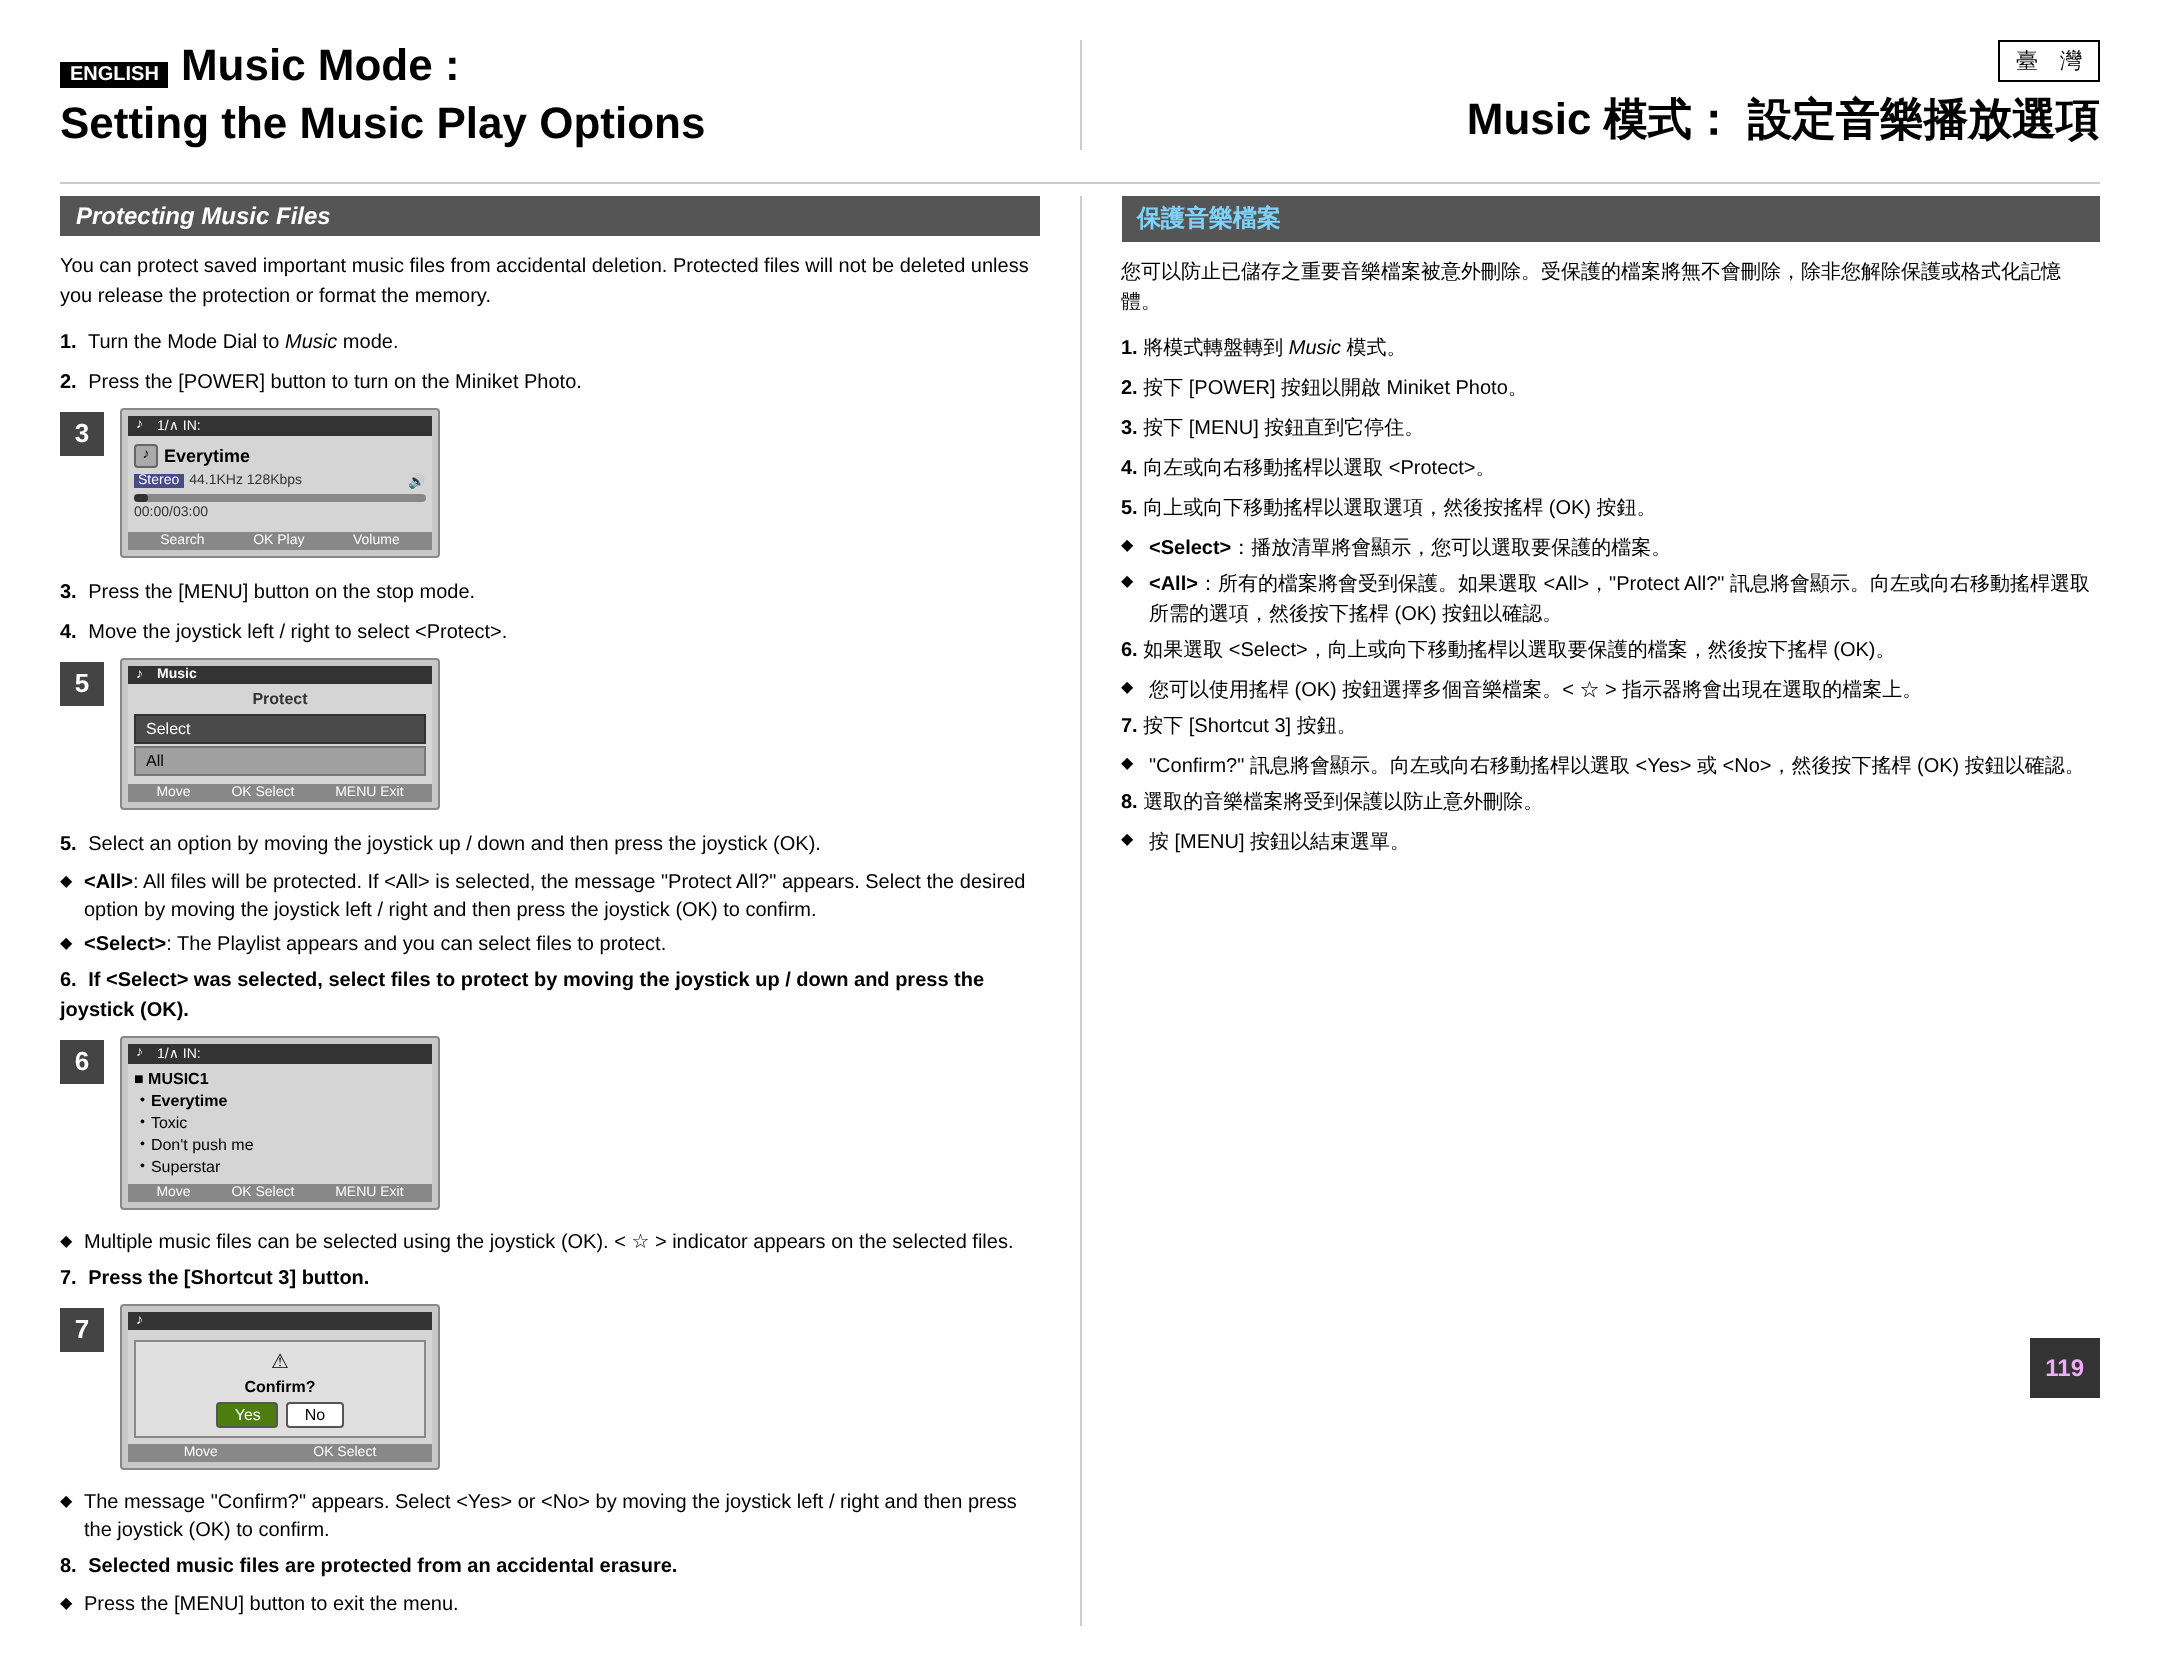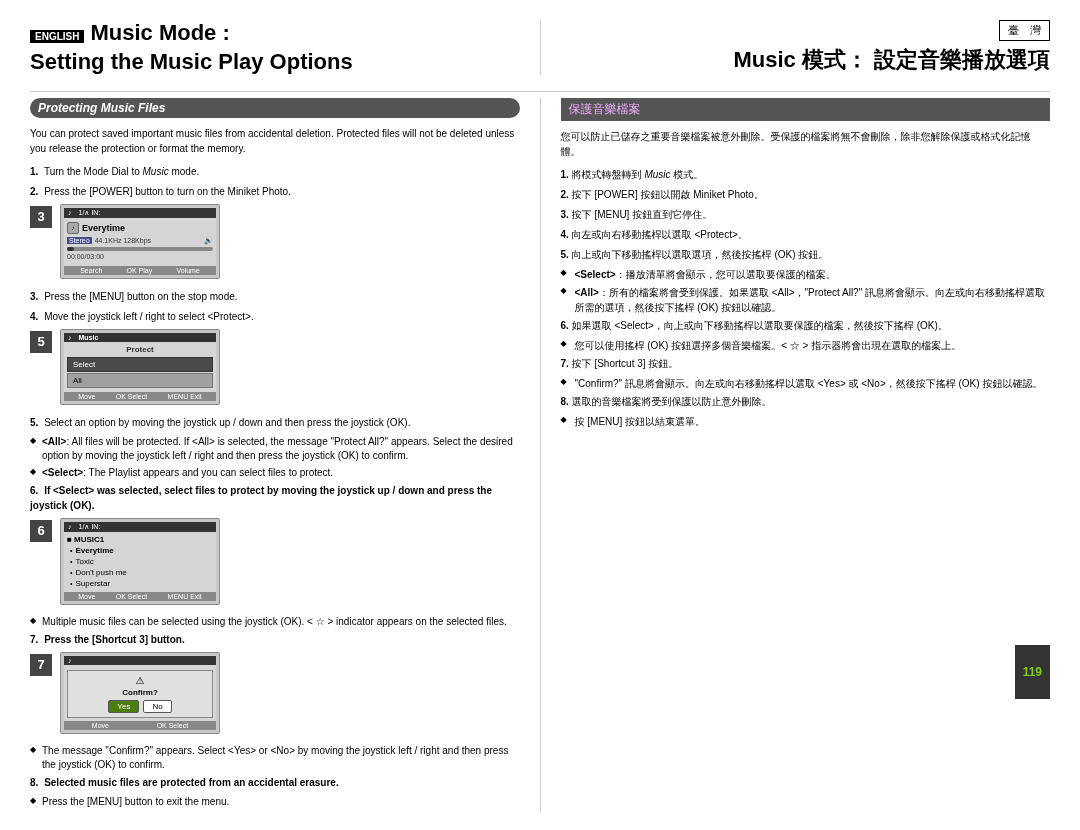--- a/index.html
+++ b/index.html
@@ -89,27 +89,26 @@
     }
     
     .section-title {
       background: #555;
       color: #fff;
       font-size: 12px;
       font-weight: bold;
       font-style: italic;
       padding: 3px 8px;
       margin-bottom: 8px;
-      border-radius: 10px;
     }
     .section-title-zh {
       background: #555;
-      color: #f0abfc;
+      color: #7dd3fc;
       font-size: 12px;
-      font-weight: normal;
+      font-weight: bold;
       padding: 3px 8px;
       margin-bottom: 8px;
     }
     
     .intro-text {
       font-size: 10px;
       line-height: 1.5;
       margin-bottom: 8px;
     }
     .step-item {
@@ -275,22 +274,22 @@
       position: absolute;
       left: 0;
       font-size: 8px;
     }
     
     .page-number {
       position: absolute;
       bottom: 15px;
       right: 30px;
       background: #333;
-      color: #84cc16;
-      padding: 20px 8px;
+      color: #f0abfc;
+      padding: 8px 8px;
       font-size: 12px;
       font-weight: bold;
     }
     .ds-title-bar {
       background: #333;
       color: #fff;
       font-size: 7px;
       padding: 1px 4px;
       display: flex;
       align-items: center;

